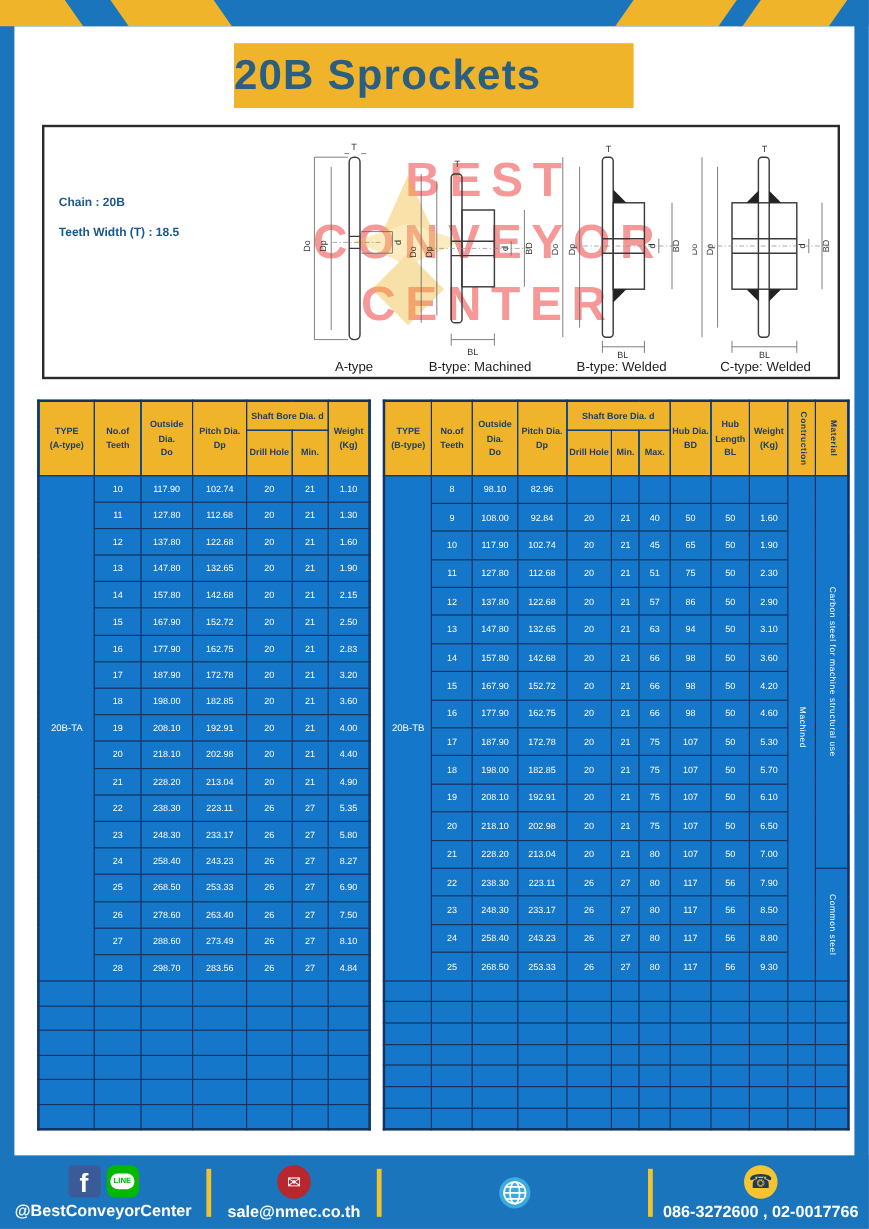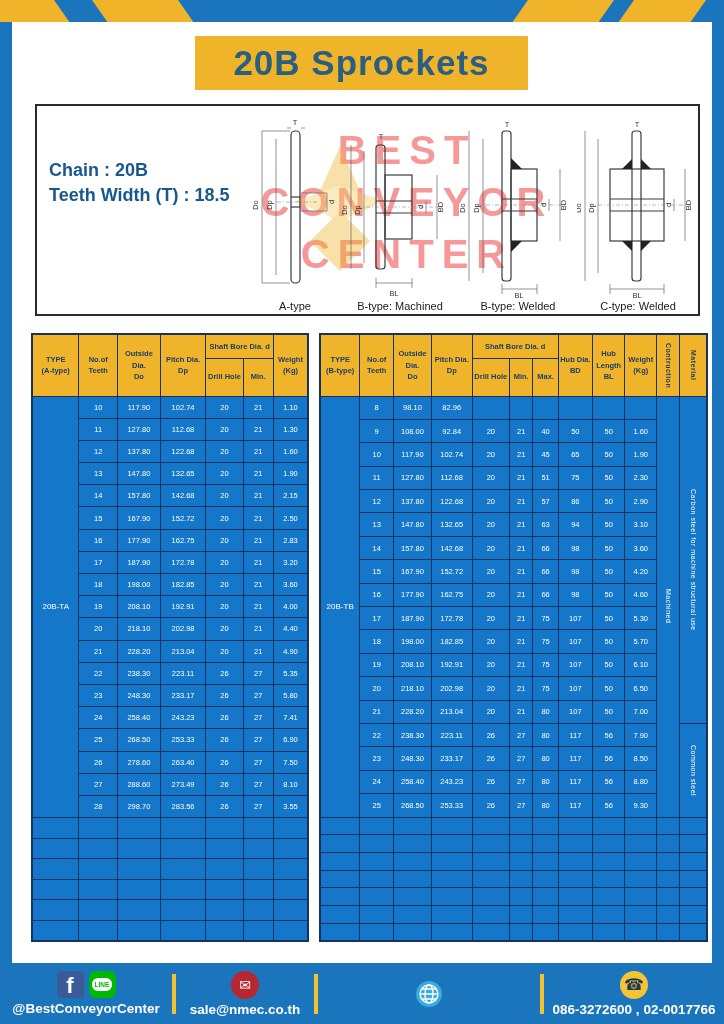--- a/index.html
+++ b/index.html
@@ -10,31 +10,31 @@
   .content { position:absolute; left:12px; top:22px; width:700px; height:941px; background:#ffffff; }
   .topbar { position:absolute; left:0; top:0; width:724px; height:22px; background:#1b75bc; overflow:hidden; }
   .ybar { position:absolute; top:0; height:22px; background:#f0b42a; }
   .yb1 { left:-18px; width:72px; transform:skewX(35deg); transform-origin:top; }
   .yb2 { left:92px;  width:86px; transform:skewX(35deg); transform-origin:top; }
   .yb3 { left:528px; width:86px; transform:skewX(-35deg); transform-origin:top; }
   .yb4 { left:634px; width:72px; transform:skewX(-35deg); transform-origin:top; }
 
   
   .title-box { position:absolute; left:195px; top:36px; width:333px; height:54px; background:#f0b42a;
-               display:flex; align-items:center; justify-content:center; }
+               display:flex; align-items:center; justify-content:flex-start; }
   .title-box span { font-size:35px; font-weight:bold; color:#2b5f82; letter-spacing:1px; }
 
   
   .diagram-box { position:absolute; left:35px; top:104px; width:665px; height:212px; background:#fff;
                  border:2px solid #2a2a2a; overflow:hidden; }
   .watermark { position:absolute; left:205px; top:18px; width:330px; text-align:center; z-index:0;
                color:#ef4444; opacity:.55; font-weight:bold; font-size:40px; line-height:52px; letter-spacing:8px; }
   .wm-logo { position:absolute; left:248px; top:40px; z-index:0; opacity:.4; }
   .specs { position:absolute; left:12px; top:52px; z-index:2; }
-  .specs div { font-size:18px; font-weight:bold; color:#19588f; line-height:24.5px; white-space:nowrap; }
+  .specs div { font-size:10px; font-weight:bold; color:#19588f; line-height:24.5px; white-space:nowrap; }
   .diagram-row { position:absolute; left:212px; top:6px; width:452px; height:202px; display:flex; z-index:1; }
   .diagram { display:flex; flex-direction:column; align-items:center; justify-content:flex-end; height:200px; }
   .diagram svg { display:block; }
   .caption { font-size:11px; color:#1b1b1b; margin-top:1px; white-space:nowrap; }
   .dim-line { stroke:#666; stroke-width:.7; }
   .shape    { stroke:#3b3b3b; stroke-width:1.2; fill:none; }
   .weld     { fill:#222; stroke:none; }
   .cline    { stroke:#888; stroke-width:.6; stroke-dasharray:4 2 1 2; }
   .dtext    { font-size:7.5px; fill:#333; font-family:"Liberation Sans",sans-serif; }
 
@@ -347,21 +347,21 @@
         <td>26</td>
         <td>27</td>
         <td>5.80</td>
       </tr>
       <tr class="row-a">
         <td>24</td>
         <td>258.40</td>
         <td>243.23</td>
         <td>26</td>
         <td>27</td>
-        <td>7.41</td>
+        <td>8.27</td>
       </tr>
       <tr class="row-a">
         <td>25</td>
         <td>268.50</td>
         <td>253.33</td>
         <td>26</td>
         <td>27</td>
         <td>6.90</td>
       </tr>
       <tr class="row-a">
@@ -379,21 +379,21 @@
         <td>26</td>
         <td>27</td>
         <td>8.10</td>
       </tr>
       <tr class="row-a">
         <td>28</td>
         <td>298.70</td>
         <td>283.56</td>
         <td>26</td>
         <td>27</td>
-        <td>3.55</td>
+        <td>4.84</td>
       </tr>
       <tr class="row-a-empty">
         <td></td>
         <td></td>
         <td></td>
         <td></td>
         <td></td>
         <td></td>
         <td></td>
       </tr>

